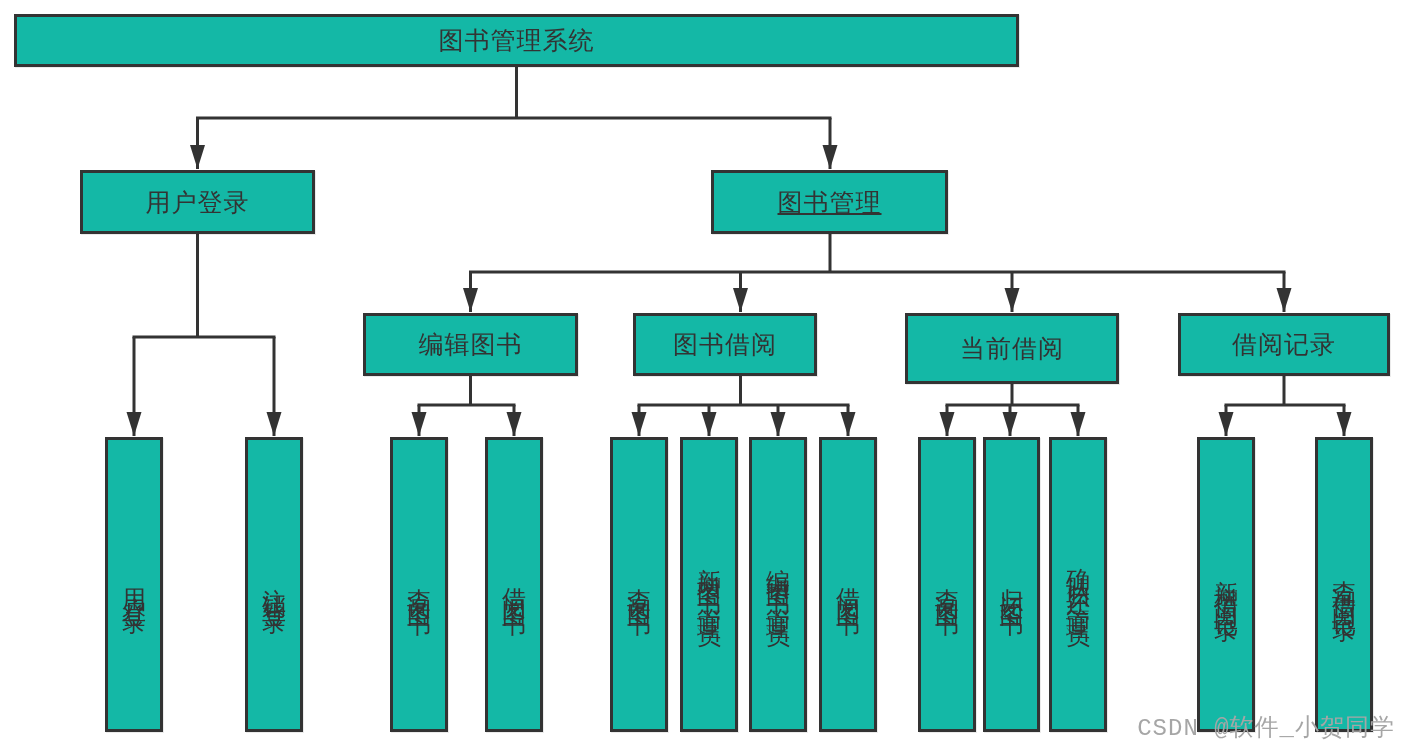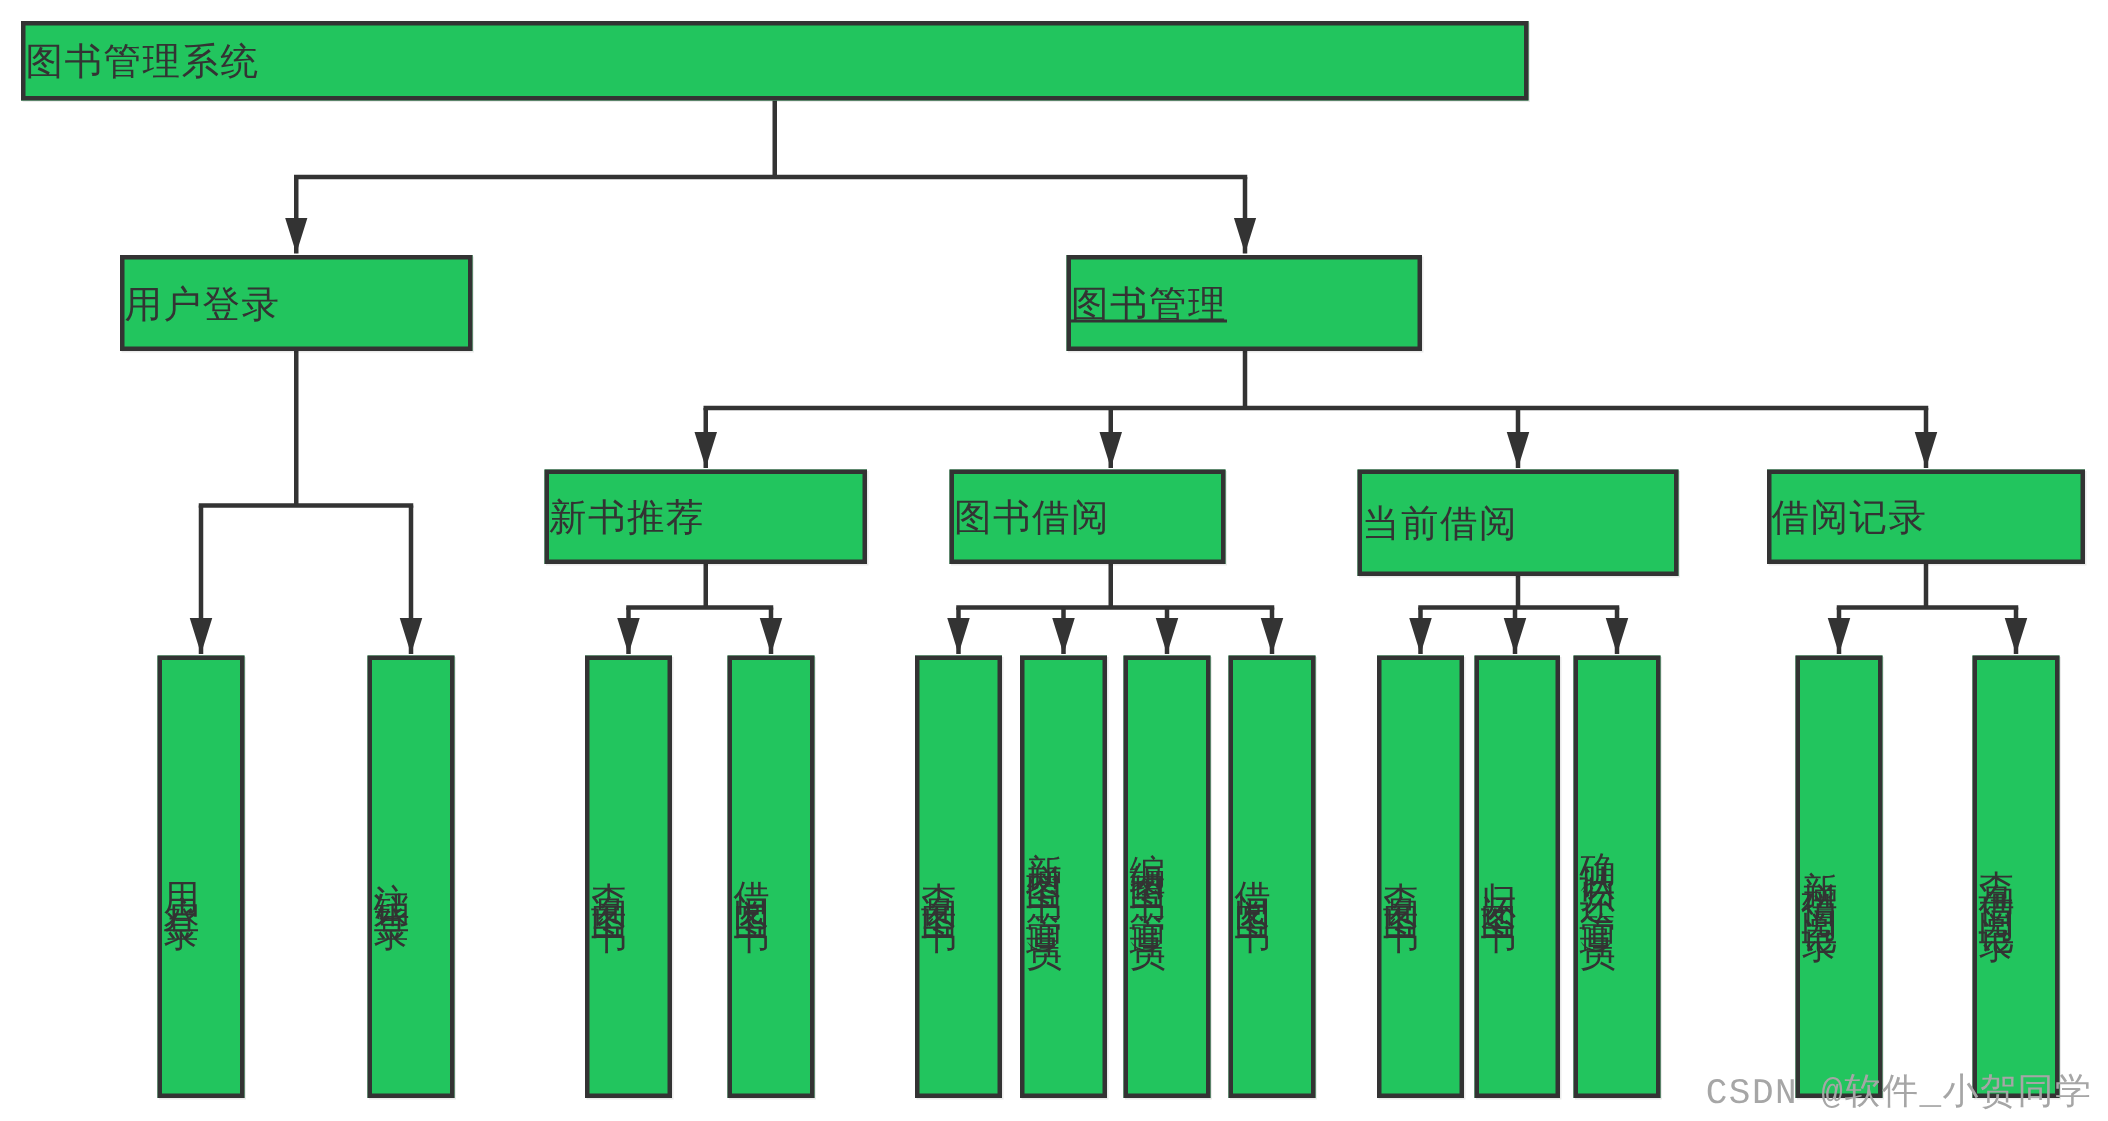--- a/index.html
+++ b/index.html
@@ -19,24 +19,24 @@
   .connectors {
     position: absolute;
     left: 0;
     top: 0;
     pointer-events: none;
   }
   .box {
     position: absolute;
     box-sizing: border-box;
     border: 3px solid var(--line, #333333);
-    background: #22c55e;
+    background: #14b8a6;
     display: flex;
     align-items: center;
-    justify-content: flex-start;
+    justify-content: center;
     box-shadow: 1px 1px 0 rgba(0,0,0,0.08);
   }
   .hbox .label {
     font-size: 25px;
     letter-spacing: 1px;
     white-space: nowrap;
   }
   .vbox .label {
     writing-mode: vertical-rl;
     text-orientation: mixed;
@@ -116,21 +116,21 @@
   </div>
 
   <div class="box hbox" style="left:80px; top:170px; width:235px; height:64px;">
     <span class="label">用户登录</span>
   </div>
   <div class="box hbox" style="left:711px; top:170px; width:237px; height:64px;text-decoration:underline;">
     <span class="label">图书管理</span>
   </div>
 
   <div class="box hbox" style="left:363px; top:313px; width:215px; height:63px;">
-    <span class="label">新书推荐</span>
+    <span class="label">编辑图书</span>
   </div>
   <div class="box hbox" style="left:633px; top:313px; width:184px; height:63px;">
     <span class="label">图书借阅</span>
   </div>
   <div class="box hbox" style="left:905px; top:313px; width:214px; height:71px;">
     <span class="label">当前借阅</span>
   </div>
   <div class="box hbox" style="left:1178px; top:313px; width:212px; height:63px;">
     <span class="label">借阅记录</span>
   </div>

